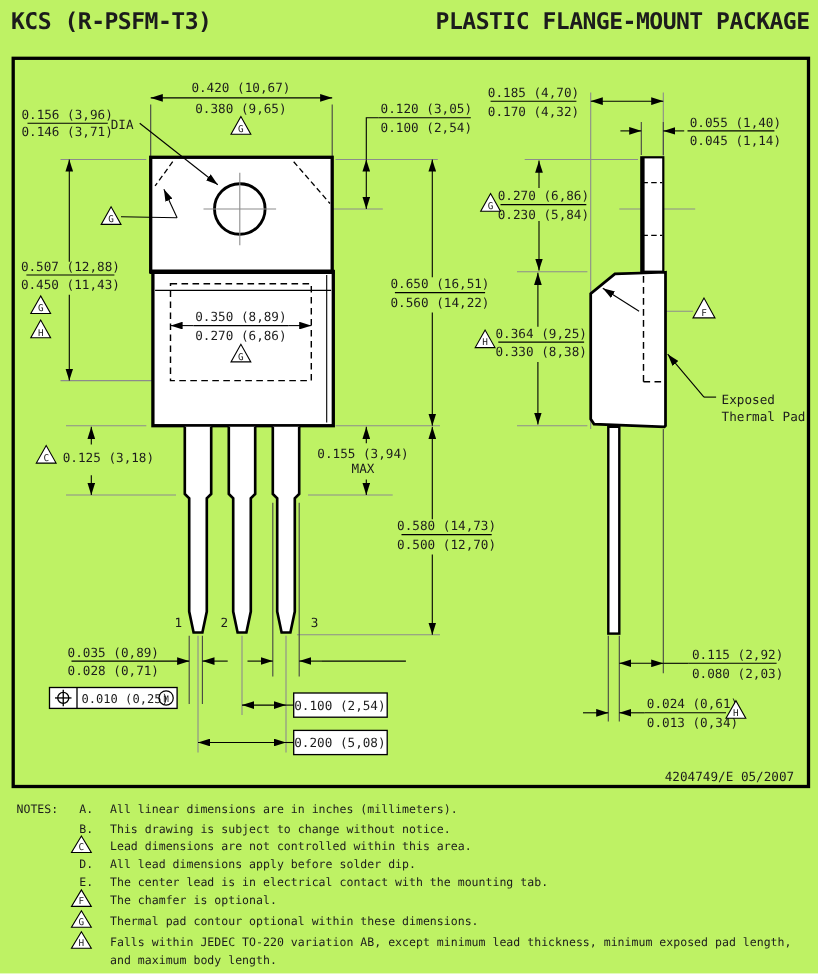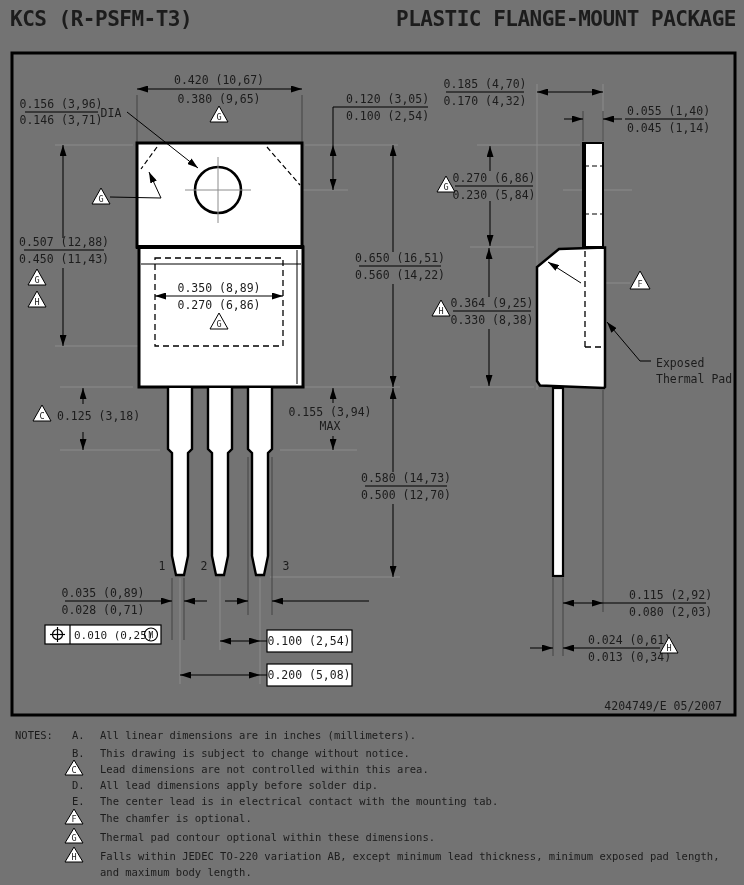--- a/index.html
+++ b/index.html
@@ -1,16 +1,16 @@
 <!DOCTYPE html>
 <html><head>
 <meta charset="utf-8">
 <style>
   html,body{margin:0;padding:0;background:#fff;}
-  #stage{position:relative;width:744px;height:885px;background:#737373;overflow:hidden;}
+  #stage{position:relative;width:744px;height:885px;background:#bef264;overflow:hidden;}
   svg{display:block;}
   text{font-family:"DejaVu Sans Mono","Liberation Mono",monospace;fill:#1c1c1c;}
   .title-text{font-size:21px;font-weight:bold;letter-spacing:-0.5px;}
   .dim{font-size:11.5px;}
   .dim-sm{font-size:11px;}
   .note{font-size:10.5px;}
   .flag-letter{font-size:8.5px;}
   .pin{font-size:11.5px;}
   .outline{stroke:#000;fill:#fff;}
   .ext{stroke:#8c8c8c;stroke-width:1;fill:none;}

